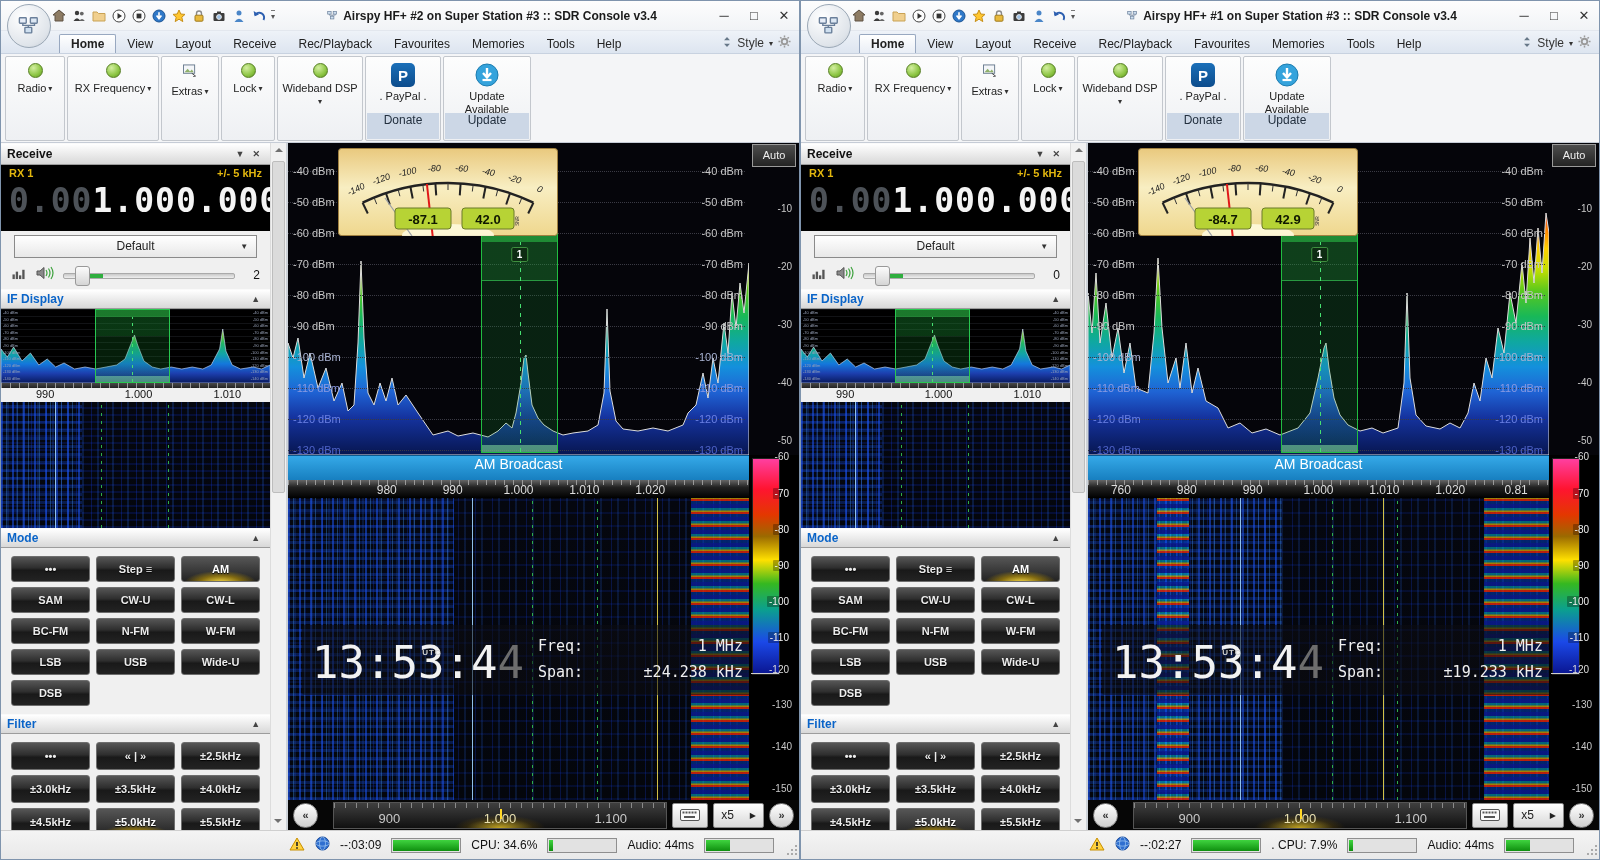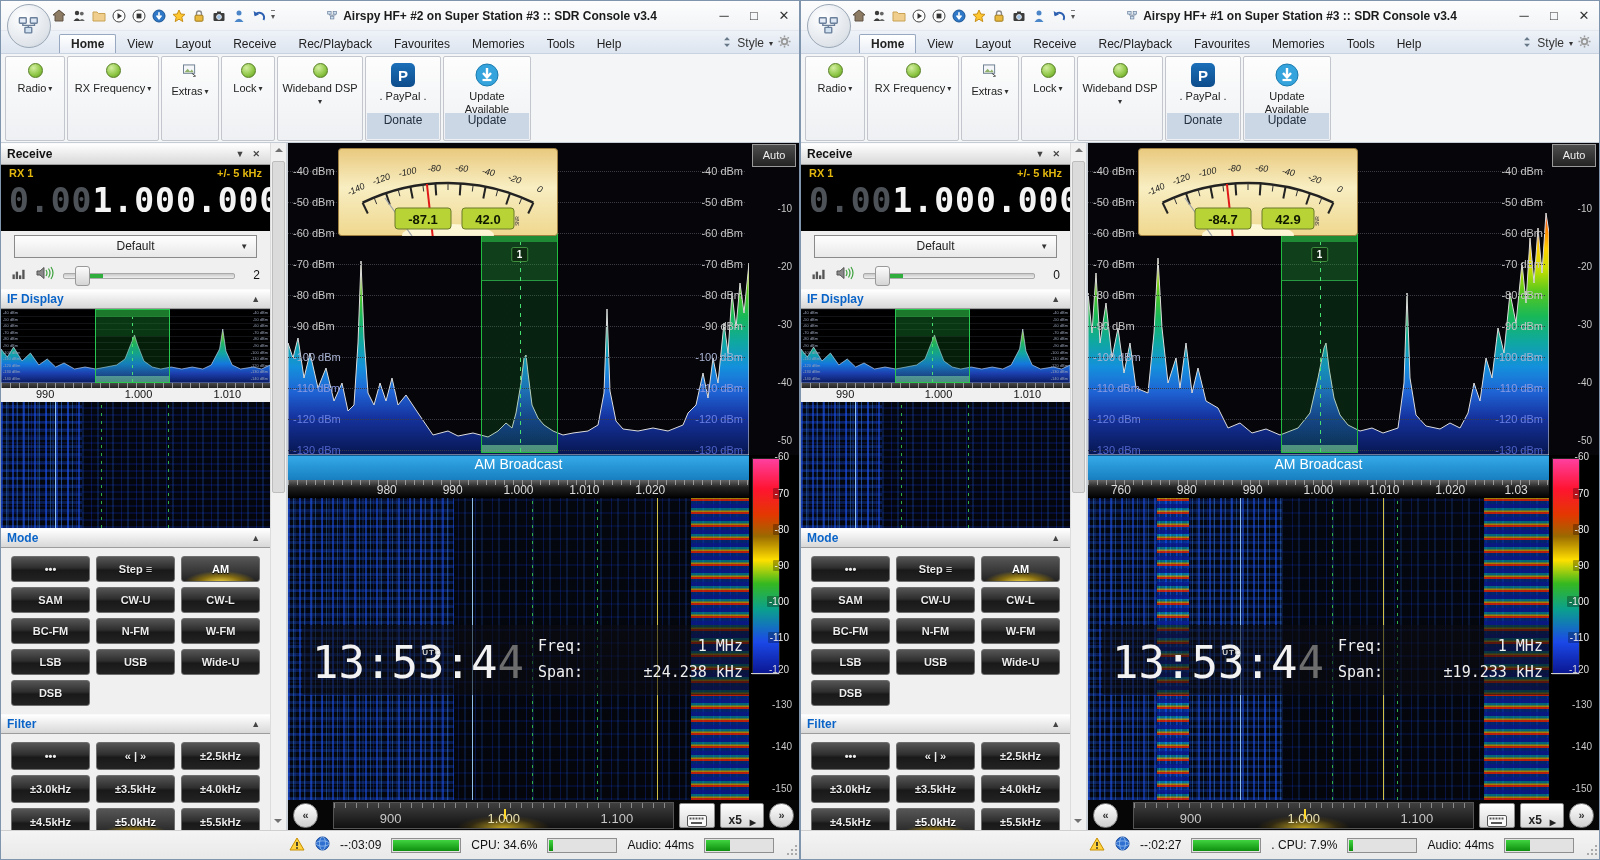--- a/index.html
+++ b/index.html
@@ -142,21 +142,21 @@
   .crow{display:flex;justify-content:space-between;gap:10px;min-width:205px;}
 
   
   .navbar{height:30px;background:#060606;display:flex;align-items:center;gap:5px;padding:0 5px;flex:none;}
   .ncirc{width:23px;height:23px;border-radius:50%;background:linear-gradient(#ffffff,#d0d0d0);border:1px solid #8a8a8a;display:flex;align-items:center;justify-content:center;font-size:11px;font-weight:bold;color:#333;flex:none;}
   .nruler{flex:1;height:25px;background:linear-gradient(#3f3f3f,#101010);border:1px solid #555;display:flex;align-items:flex-end;color:#c8c8c8;font-size:13px;position:relative;overflow:hidden;margin-left:10px;}
   .nruler::before{content:"";position:absolute;top:0;left:0;right:0;height:5px;background:repeating-linear-gradient(90deg,#8a8a8a 0 1px,transparent 1px 11px);}
   .nruler span{flex:1;text-align:center;line-height:19px;position:relative;}
   .nruler .glow{color:#e8e0b0;background:radial-gradient(ellipse 55% 90% at 50% 100%,rgba(255,215,40,.75),rgba(120,90,0,.25) 55%,transparent 75%);}
   .nmark{position:absolute;left:50%;top:0;width:2px;height:10px;background:#ffd728;}
-  .nbtn{height:23px;background:linear-gradient(#ffffff,#d8d8d8);border:1px solid #8a8a8a;border-radius:2px;display:flex;align-items:flex-end;justify-content:center;font-size:12px;color:#222;padding:0 7px;gap:8px;flex:none;font-weight:bold;}
+  .nbtn{height:23px;background:linear-gradient(#ffffff,#d8d8d8);border:1px solid #8a8a8a;border-radius:2px;display:flex;align-items:center;justify-content:center;font-size:12px;color:#222;padding:0 7px;gap:16px;flex:none;}
   .nbtn .tri{font-size:8px;}
 
   
   .rail{position:absolute;top:0;right:0;width:50px;bottom:30px;z-index:6;font-size:10px;color:#c8c8c8;}
   .auto{position:absolute;top:1px;left:3px;right:3px;height:21px;background:linear-gradient(#4d4d4d,#232323);border:1px solid #9a9a9a;color:#eee;text-align:center;line-height:21px;font-size:11px;}
   .rl{position:absolute;right:7px;}
   .grad{position:absolute;left:3px;width:26px;top:315px;height:215px;border:1px solid #222;background:linear-gradient(#ff3fa0 0%,#ff1430 14%,#e33800 26%,#9b6a00 36%,#ffe000 47%,#35b820 58%,#0ba08e 70%,#1b49e8 85%,#0a1590 100%);}
   .rg{position:absolute;right:8px;padding:0 2px;background:rgba(0,0,0,.28);border-radius:1px;color:#f0f0f0;}
   .rg.plain{background:none;color:#ddd;}
   .rline{position:absolute;left:2px;width:28px;top:530px;border-top:1px solid #cfcfcf;}
@@ -1217,21 +1217,21 @@
             <span>AM Broadcast</span>
           </div>
 
       <div class="fruler">
         <span>760</span>
             <span>980</span>
             <span>990</span>
             <span>1.000</span>
             <span>1.010</span>
             <span>1.020</span>
-            <span>1.03</span>
+            <span>0.81</span>
       </div>
 
       <div class="wf">
         <div class="zone zoneA"></div>
         <div class="zone zoneC"></div>
         <div class="zone zoneB"></div>
         <div class="vline vl-cyan"></div>
         <div class="vline vl-yellow"></div>
         <div class="vline vl-green vl-g1"></div>
         <div class="vline vl-green vl-g2"></div>

